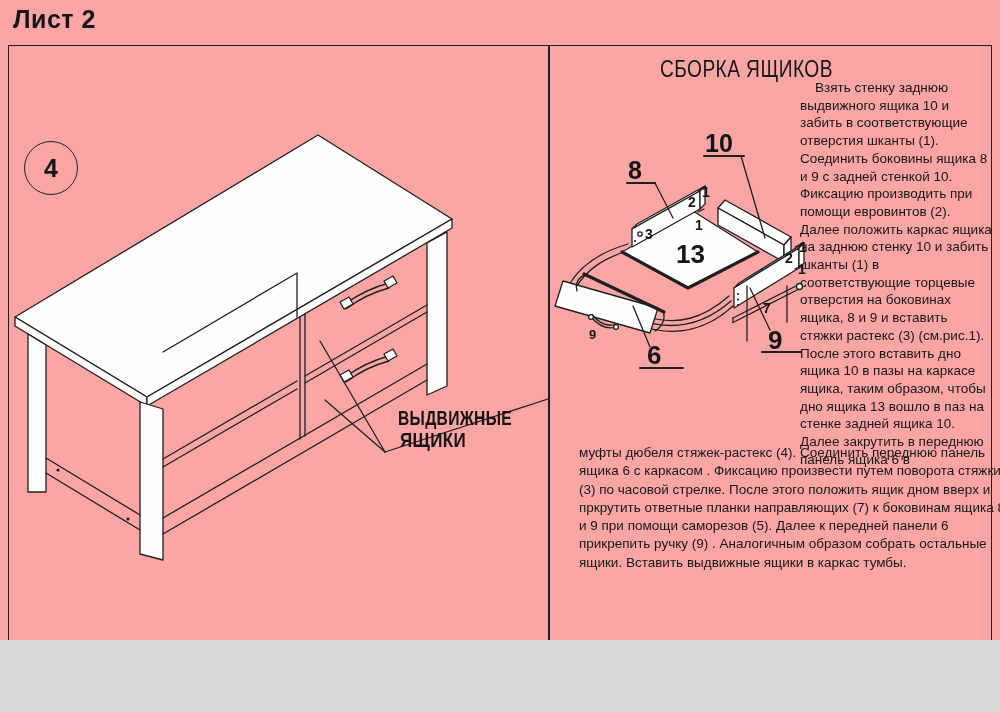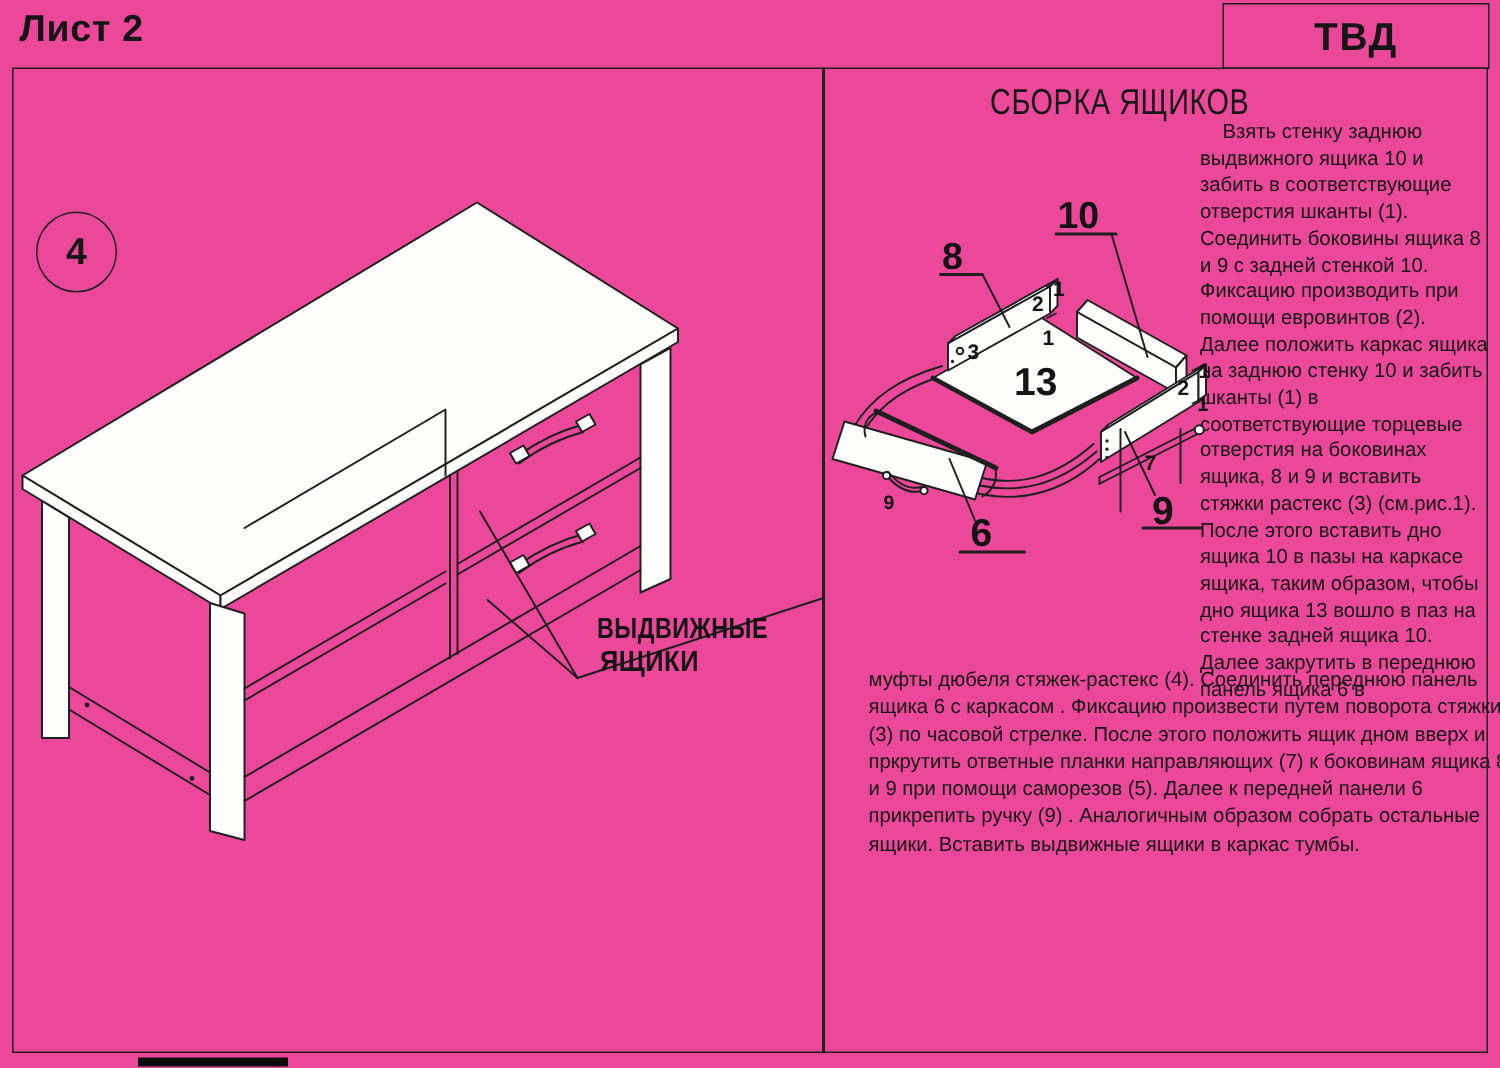--- a/index.html
+++ b/index.html
@@ -1,16 +1,16 @@
 <!DOCTYPE html>
 <html><head>
 <meta charset="utf-8">
 <style>
   html,body{margin:0;padding:0;background:#d9d9d9;}
-  .sheet{position:relative;width:1000px;height:712px;background:#ec4899;overflow:hidden;
+  .sheet{position:relative;width:1000px;height:640px;background:#fca5a5;overflow:hidden;
          font-family:"Liberation Sans",sans-serif;color:#161616;}
   .abs{position:absolute;}
   .sheet-title{left:13px;top:5px;font-size:25px;font-weight:bold;letter-spacing:.5px;}
   .doc-code-box{left:815px;top:2px;width:178px;height:44px;border:1.8px solid #1f1f1f;
                 display:flex;align-items:center;justify-content:center;box-sizing:border-box;}
   .doc-code{font-size:26px;font-weight:bold;letter-spacing:1px;}
   .main-box{left:8px;top:45px;width:984px;height:657px;border:1.8px solid #1f1f1f;box-sizing:border-box;}
   .divider{left:548px;top:45px;width:2px;height:657px;background:#1f1f1f;}
   .instruction{left:14px;top:51px;width:532px;font-size:13.5px;line-height:19px;}
   .fig-circle{left:24px;top:141px;width:52px;height:52px;border:1.6px solid #222;border-radius:50%;
@@ -32,23 +32,20 @@
   .n-xs{font-size:13px;font-weight:bold;}
   .lbl{font-size:19.5px;font-weight:bold;letter-spacing:.4px;}
 </style>
 </head>
 <body>
 
 <div class="sheet">
 
   <div class="abs sheet-title">Лист 2</div>
 
-  <div class="abs doc-code-box">
-    <span class="doc-code">ТВД</span>
-  </div>
 
   <div class="abs main-box"></div>
   <div class="abs divider"></div>
 
 
   <div class="abs fig-circle">
     <span>4</span>
   </div>
 
   <svg style="left:8px;top:118px;" width="545" height="470" viewBox="8 118 545 470">

